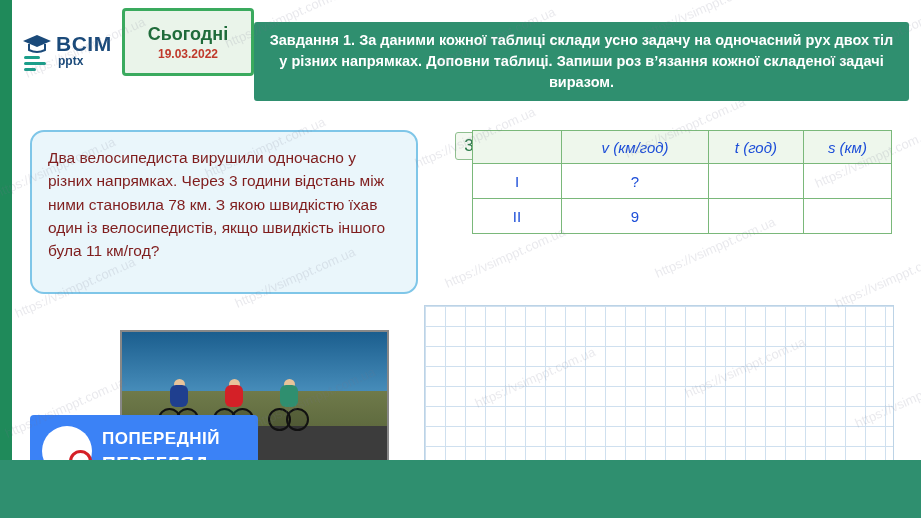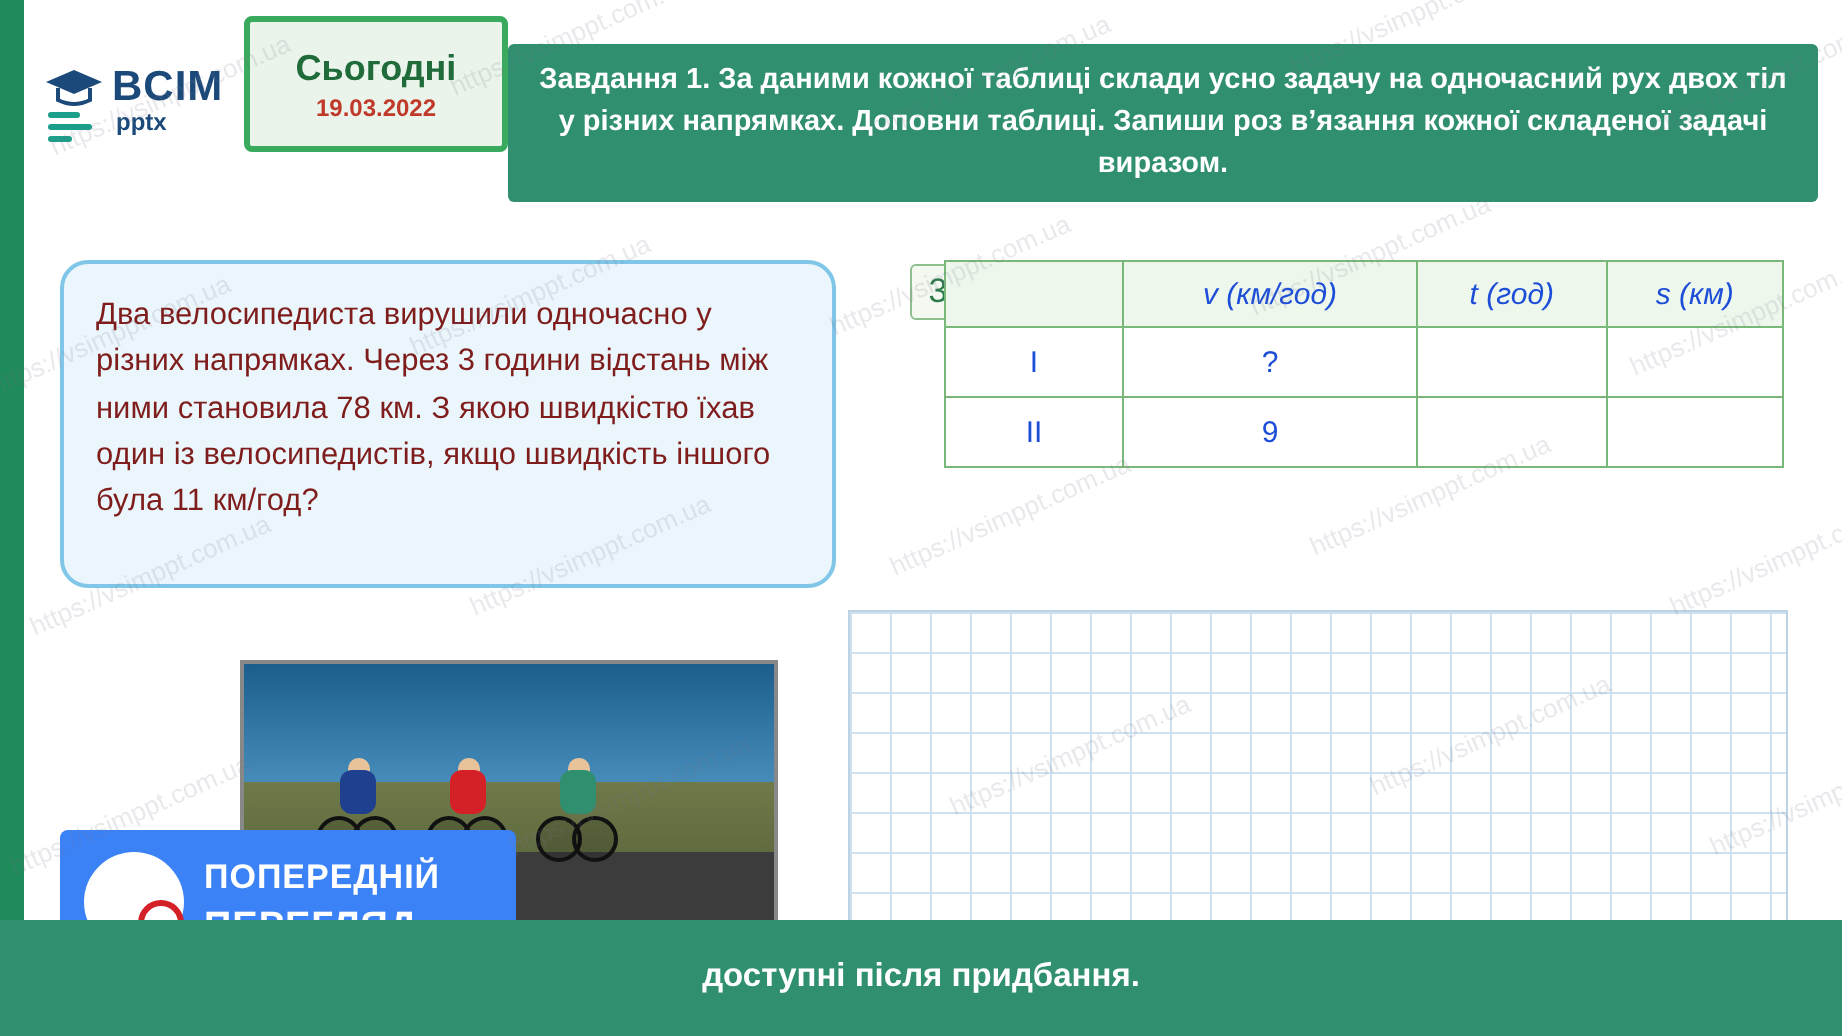--- a/index.html
+++ b/index.html
@@ -236,16 +236,15 @@
     <span style="left:650px;top:240px;">https://vsimppt.com.ua</span>
     <span style="left:830px;top:270px;">https://vsimppt.com.ua</span>
     <span style="left:0px;top:400px;">https://vsimppt.com.ua</span>
     <span style="left:250px;top:390px;">https://vsimppt.com.ua</span>
     <span style="left:470px;top:370px;">https://vsimppt.com.ua</span>
     <span style="left:680px;top:360px;">https://vsimppt.com.ua</span>
     <span style="left:850px;top:390px;">https://vsimppt.com.ua</span>
   </div>
 
   <div class="banner">
-    <div>доступні після придбання.</div>
   </div>
 
 </div>
 
 </body></html>

